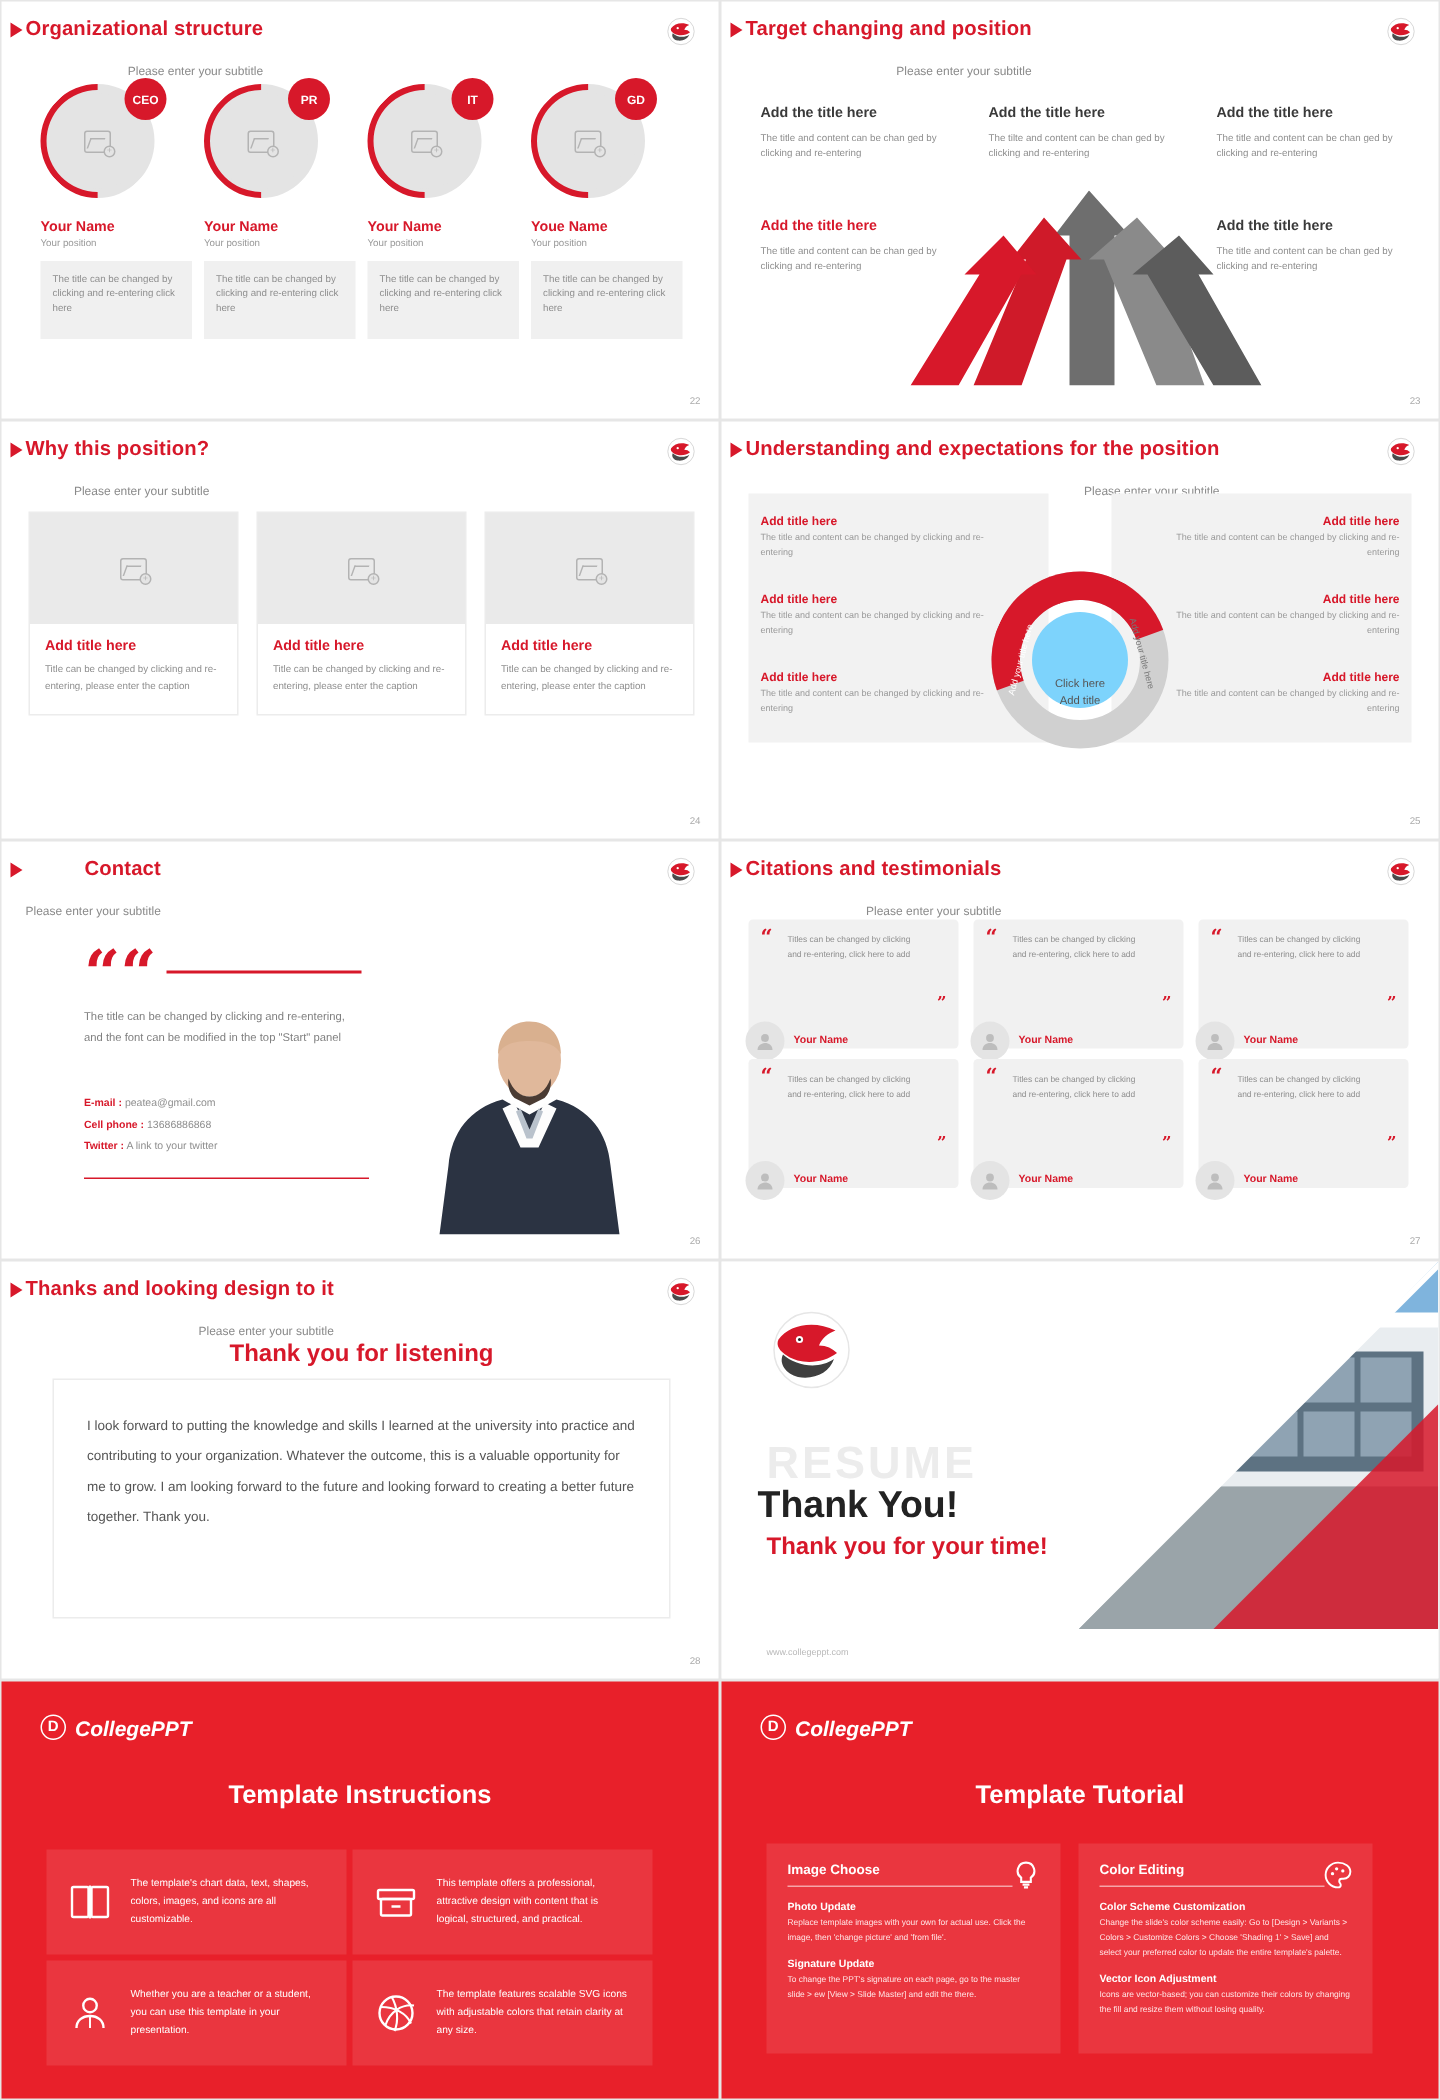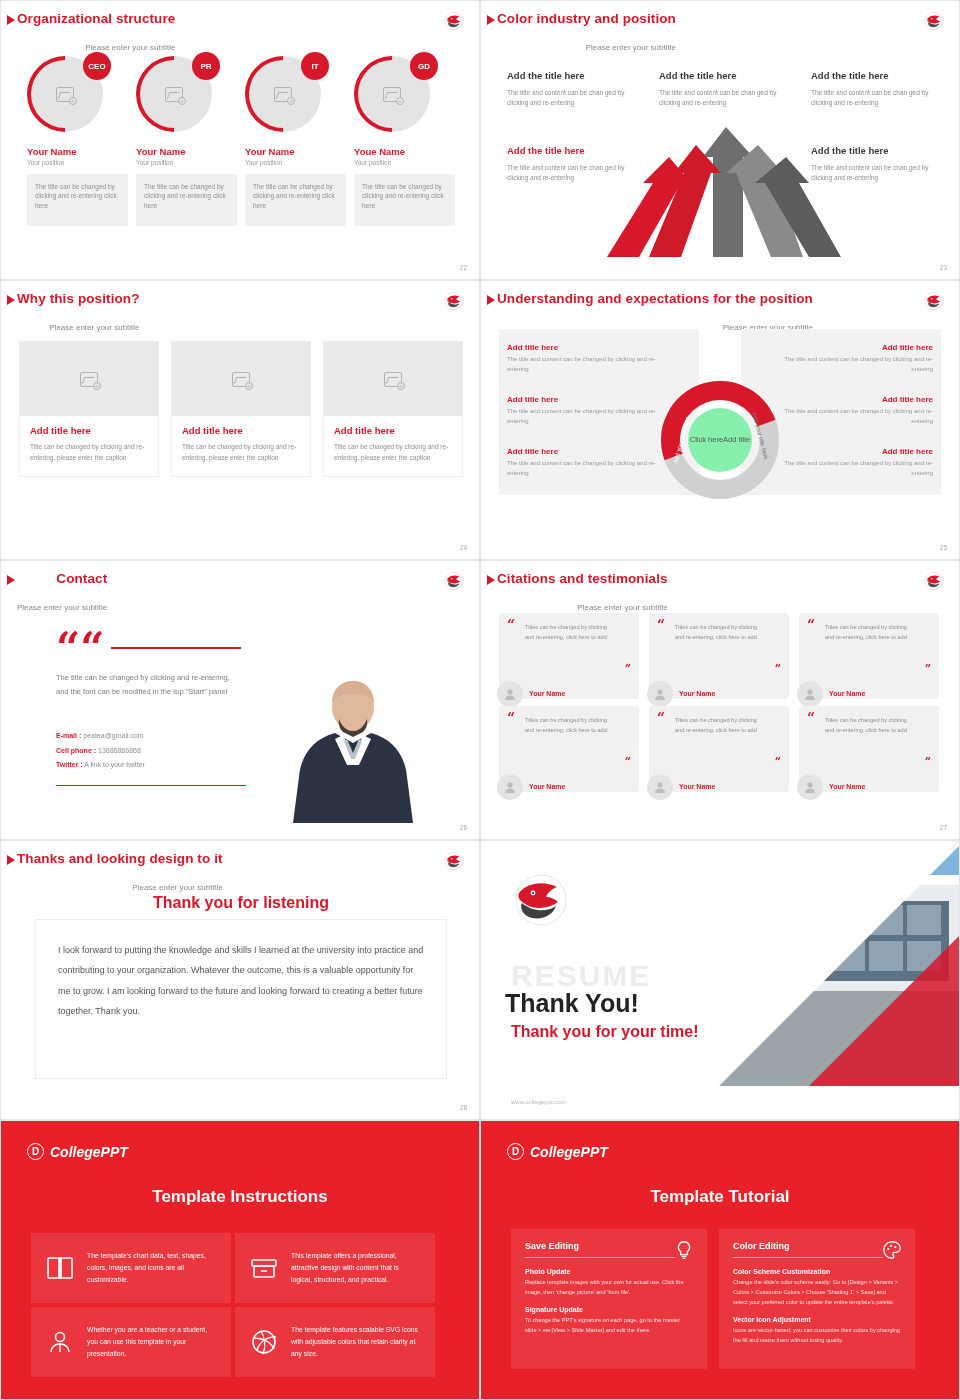--- a/index.html
+++ b/index.html
@@ -94,22 +94,22 @@
   .un-item b{color:#d7182a;font-size:8px;display:block;margin-bottom:3px;}
   .un-item span{font-size:6px;color:#9a9a9a;line-height:1.6;display:block;}
   .un-center{position:absolute;left:50%;top:100px;transform:translateX(-50%);text-align:center;}
   .cycle{position:relative;width:118px;height:118px;}
   .cycle-ring{position:absolute;inset:0;border-radius:50%;
      border:19px solid #d0d0d0;}
   .cycle-red{position:absolute;inset:0;border-radius:50%;
      border:19px solid transparent;border-top-color:#d7182a;border-left-color:#d7182a;
      transform:rotate(25deg);}
   .cycle-hole{position:absolute;left:50%;top:50%;width:64px;height:64px;margin:-32px 0 0 -32px;
-     background:#86efac;border-radius:50%;display:flex;
-     align-items:center;justify-content:center;font-size:7.5px;color:#555;line-height:1.4;}
+     background:#7dd3fc;border-radius:50%;display:flex;flex-direction:column;
+     align-items:center;justify-content:flex-end;font-size:7.5px;color:#555;line-height:1.4;}
   .cyc-lbl{position:absolute;font-size:6px;color:#fff;white-space:nowrap;}
 
   
   .quote-mark{position:absolute;left:55px;top:74px;color:#d7182a;font-size:42px;
      font-family:"DejaVu Serif", serif; font-weight:bold; line-height:28px;}
   .q-line{position:absolute;left:110px;top:86px;width:130px;height:1.5px;background:#d7182a;}
   .c-text{position:absolute;left:55px;top:110px;width:185px;font-size:7.5px;color:#7f7f7f;line-height:1.9;}
   .c-info{position:absolute;left:55px;top:168px;width:190px;font-size:7px;line-height:2.1;}
   .c-info .k{color:#d7182a;font-weight:bold;}
   .c-info .v{color:#8f8f8f;}
@@ -235,21 +235,21 @@
         <div class="org-pos">Your position</div>
         <div class="org-box">The title can be changed by clicking and re-entering click here</div>
       </div>
     </div>
     <div class="pagenum">22</div>
   </div>
 
   <div class="slide">
     <div class="s-head">
       <span class="tri"></span>
-      <div class="s-title">Color industry and position</div>
+      <div class="s-title">Target changing and position</div>
       <div class="s-sub">Please enter your subtitle</div>
     </div>
     <svg class="logo-bird" viewBox="0 0 40 36">
       <circle cx="20" cy="18" r="16" fill="#fff" stroke="#cfcfcf" stroke-width="1"></circle>
       <path d="M8 14c4-6 14-8 22-4-3 1-5 3-6 6 3 0 5 1 7 3-5 4-14 5-20 1-3-2-4-4-3-6z" fill="#d7182a"></path>
       <path d="M10 20c5 5 14 6 20 2-2 5-8 8-14 7-5-1-8-5-6-9z" fill="#4a4a4a"></path>
       <circle cx="16" cy="14" r="1.4" fill="#fff"></circle>
     </svg>
 
     <div class="ti-col" style="left:26px; top:68px;">
@@ -636,21 +636,21 @@
       <span class="txt">CollegePPT</span>
     </div>
     <div class="red-title">Template Tutorial</div>
     <div class="tut-grid">
       <div class="tut-card">
         <svg class="ico" viewBox="0 0 24 24">
           <path d="M12 3a6 6 0 0 0-3.5 10.9V17h7v-3.1A6 6 0 0 0 12 3z" fill="none" stroke="#fff" stroke-width="1.5"></path>
           <line x1="9.5" y1="19" x2="14.5" y2="19" stroke="#fff" stroke-width="1.5"></line>
           <line x1="10.5" y1="21" x2="13.5" y2="21" stroke="#fff" stroke-width="1.5"></line>
         </svg>
-        <h4>Save Editing</h4>
+        <h4>Image Choose</h4>
         <div class="ul"></div>
         <h5>Photo Update</h5>
         <p>Replace template images with your own for actual use. Click the image, then 'change picture' and 'from file'.</p>
         <h5>Signature Update</h5>
         <p>To change the PPT's signature on each page, go to the master slide &gt; ew [View &gt; Slide Master] and edit the there.</p>
       </div>
       <div class="tut-card">
         <svg class="ico" viewBox="0 0 24 24">
           <path d="M12 3a9 9 0 1 0 0 18c1.2 0 2-.8 2-1.8 0-.6-.3-1-.6-1.4-.3-.4-.5-.8-.5-1.3 0-1 .8-1.8 1.8-1.8H16a5 5 0 0 0 5-5c0-3.9-4-6.7-9-6.7z" fill="none" stroke="#fff" stroke-width="1.4"></path>
           <circle cx="8" cy="11" r="1.2" fill="#fff"></circle>

